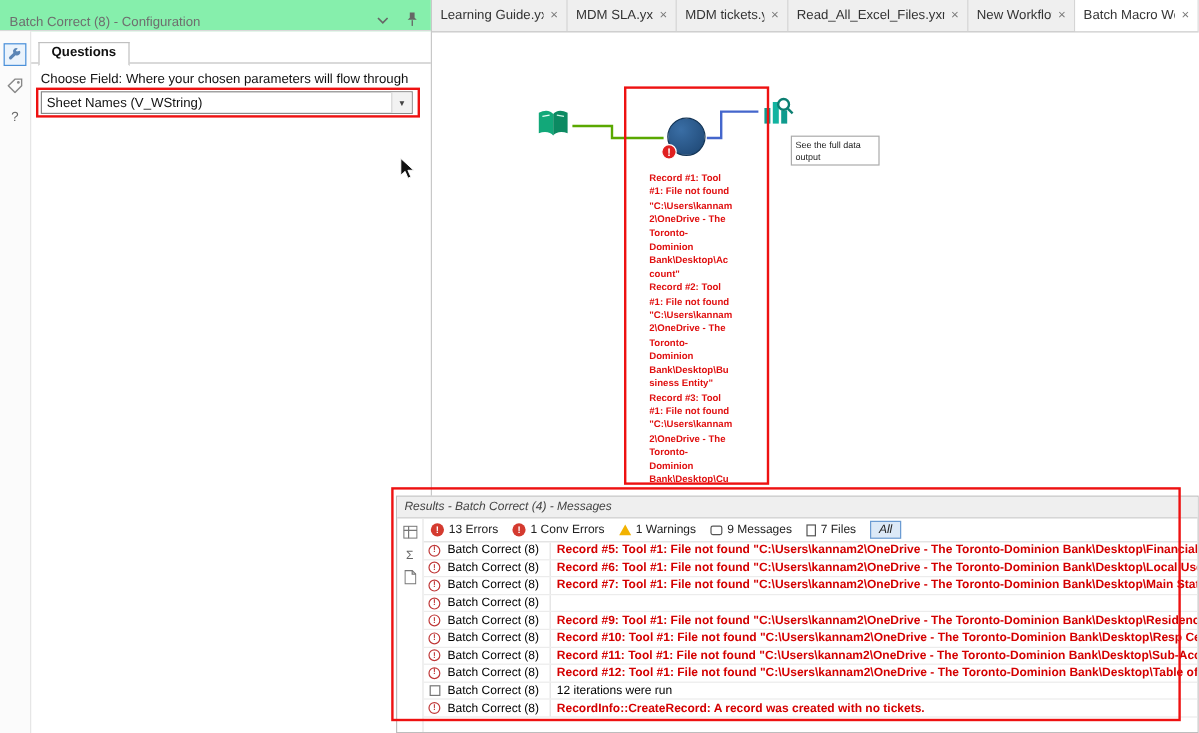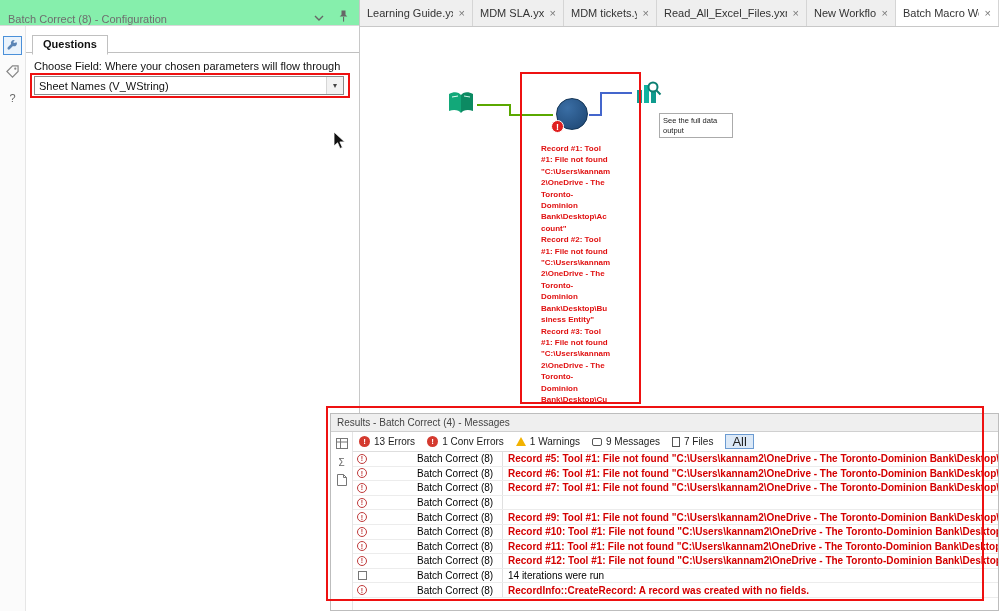--- a/index.html
+++ b/index.html
@@ -42,37 +42,37 @@
   .tool-caption { position:absolute; background:#fff; border:1px solid #ababab; font-size:7.5px; line-height:9.5px; padding:2px 3px; color:#222; white-space:pre-line; }
   .macro-circle { position:absolute; left:196px; top:71px; width:32px; height:32px; border-radius:50%;
     background:radial-gradient(circle at 35% 30%, #3a6ea5, #1c4470); border:1px solid #123456; }
   .err-badge { position:absolute; left:191px; top:93px; width:13px; height:13px; border-radius:50%; background:#e02020; border:1px solid #fff;
     color:#fff; font-size:9px; font-weight:bold; display:flex; align-items:center; justify-content:center; }
   .macro-errors { position:absolute; left:181px; top:116px; width:97px; height:262px; overflow:hidden;
     color:#e01010; font-size:8px; font-weight:bold; line-height:11.4px; white-space:pre-line; word-break:break-all; }
 
   
   .results { position:absolute; left:330px; top:413px; width:669px; height:198px; background:#fff; border:1px solid #bdbdbd; z-index:10; display:flex; flex-direction:column; }
-  .results-header { height:18px; background:#efefef; border-bottom:1px solid #d0d0d0; font-size:10px; color:#444; display:flex; align-items:center; padding-left:6px; }
+  .results-header { height:18px; background:#efefef; border-bottom:1px solid #d0d0d0; font-size:10px; color:#444; display:flex; align-items:center; padding-left:6px;font-style:italic; }
   .results-body { flex:1; display:flex; overflow:hidden; }
   .results-strip { width:22px; border-right:1px solid #e5e5e5; display:flex; flex-direction:column; align-items:center; padding-top:6px; gap:6px; color:#666; font-size:10px; }
   .results-main { flex:1; display:flex; flex-direction:column; overflow:hidden; }
   .results-toolbar { height:20px; display:flex; align-items:center; gap:12px; padding-left:6px; border-bottom:1px solid #dedede; font-size:10px; color:#222; }
   .tb-item { display:flex; align-items:center; gap:4px; }
   .tb-err { width:11px; height:11px; border-radius:50%; background:#d43a2f; color:#fff; font-size:8px; font-weight:bold; display:flex; align-items:center; justify-content:center; }
   .tb-warn { width:0; height:0; border-left:5.5px solid transparent; border-right:5.5px solid transparent; border-bottom:9.5px solid #f2b200; }
   .tb-msgico { width:10px; height:8px; border:1px solid #555; border-radius:2px; background:#fff; }
   .tb-file { width:8px; height:10px; border:1px solid #555; background:#fff; }
-  .tb-all { border:1px solid #6b9bd2; background:#dce9f7; padding:0 6px; height:15px; display:flex; align-items:center; font-size:13px; cursor:default; }
+  .tb-all { border:1px solid #6b9bd2; background:#dce9f7; padding:0 6px; height:15px; display:flex; align-items:center; font-size:10px; cursor:default;font-style:italic; }
   .results-rows { flex:1; overflow:hidden; font-size:10px; }
   .rrow { height:14.6px; display:flex; align-items:center; border-bottom:1px solid #ececec; }
   .sev { width:18px; display:flex; justify-content:center; flex:none; }
   .err-dot { width:10px; height:10px; border-radius:50%; border:1px solid #c03a3a; color:#c03a3a; font-size:7px; font-weight:bold; display:flex; align-items:center; justify-content:center; }
   .note-sq { width:9px; height:9px; border:1px solid #777; background:#fff; }
-  .rtool { width:88px; flex:none; border-right:1px solid #e0e0e0; padding-left:2px; height:100%; display:flex; align-items:center; color:#000;margin-left:44px; }
+  .rtool { width:88px; flex:none; border-right:1px solid #e0e0e0; padding-left:2px; height:100%; display:flex; align-items:center; color:#000; }
   .rmsg { flex:1; white-space:nowrap; overflow:hidden; padding-left:5px; }
   .rmsg.error { color:#d40000; font-weight:bold; }
   .rmsg.normal { color:#000; }
 
   
   .annot { position:absolute; border:2px solid #ee1111; z-index:50; pointer-events:none; }
   .annot-dropdown { left:30px; top:73px; width:320px; height:25px; }
   .annot-macro { left:520px; top:72px; width:121px; height:332px; }
   .annot-results { left:326px; top:406px; width:658px; height:195px; }
   .cursor { position:absolute; left:333px; top:131px; z-index:60; pointer-events:none; }
@@ -312,28 +312,28 @@
               <span class="err-dot">!</span>
             </span>
     <span class="rtool">Batch Correct (8)</span>
     <span class="rmsg error">Record #12: Tool #1: File not found "C:\Users\kannam2\OneDrive - The Toronto-Dominion Bank\Desktop\Table of Contents"</span>
   </div>
           <div class="rrow">
     <span class="sev">
               <span class="note-sq"></span>
             </span>
     <span class="rtool">Batch Correct (8)</span>
-    <span class="rmsg normal">14 iterations were run</span>
-  </div>
-          <div class="rrow">
-    <span class="sev">
-              <span class="err-dot">!</span>
-            </span>
-    <span class="rtool">Batch Correct (8)</span>
-    <span class="rmsg error">RecordInfo::CreateRecord:  A record was created with no fields.</span>
+    <span class="rmsg normal">12 iterations were run</span>
+  </div>
+          <div class="rrow">
+    <span class="sev">
+              <span class="err-dot">!</span>
+            </span>
+    <span class="rtool">Batch Correct (8)</span>
+    <span class="rmsg error">RecordInfo::CreateRecord:  A record was created with no tickets.</span>
   </div>
         </div>
     </div>
   </div>
 </div>
 
 <div class="annot annot-dropdown"></div>
 <div class="annot annot-macro"></div>
 <div class="annot annot-results"></div>
 

